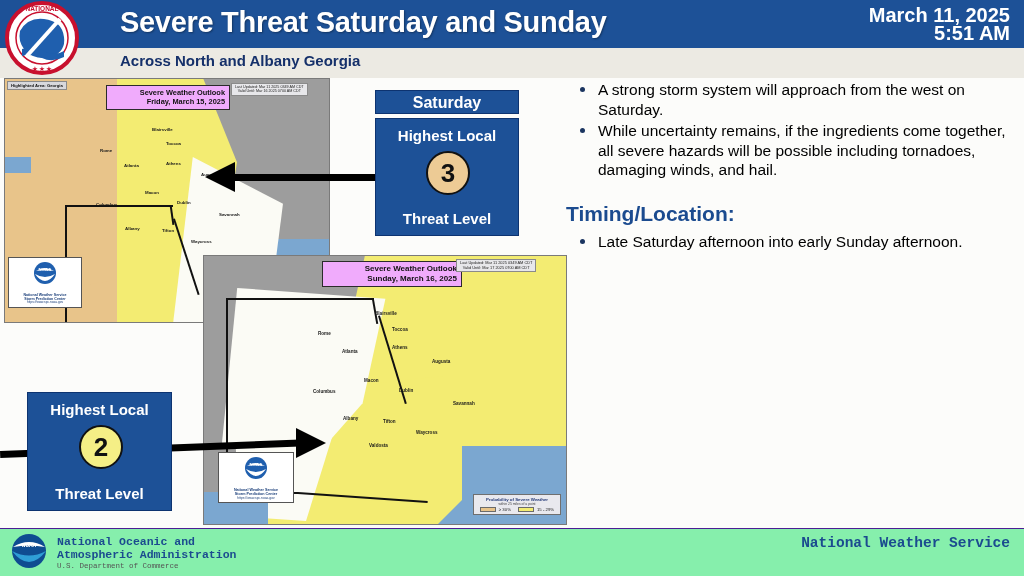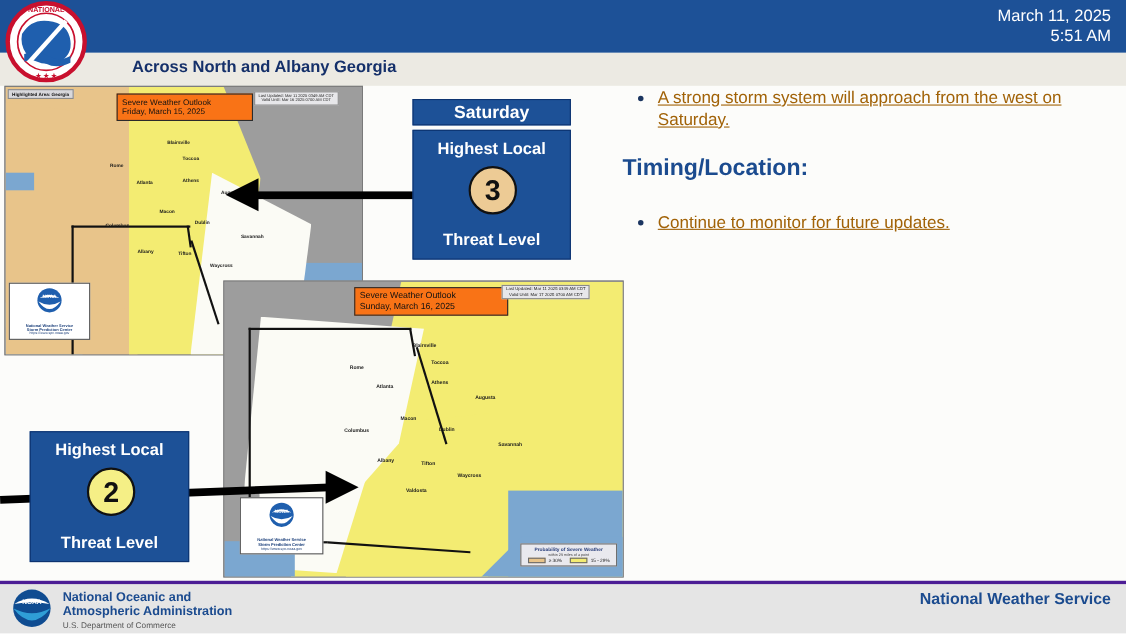--- a/index.html
+++ b/index.html
@@ -29,38 +29,38 @@
     position:absolute; left:120px; top:6px;
     color:#ffffff; font-size:29px; font-weight:bold;
     letter-spacing:-0.3px; text-shadow:1px 1px 2px rgba(0,0,0,.35);
   }
   .title-sub {
     position:absolute; left:120px; top:52px;
     color:#15306a; font-size:15px; font-weight:bold;
   }
   .header-date {
     position:absolute; right:14px; top:6px; text-align:right;
-    color:#ffffff; font-size:15px; font-weight:normal; line-height:18px;margin-left:48px;
+    color:#ffffff; font-size:20px; font-weight:bold; line-height:18px;margin-left:48px;
   }
 
   
   .map {
     position:absolute; border:1px solid #7a7a7a; overflow:hidden;
     background:#9d9d9d;
   }
   .map-sat { left:4px; top:78px; width:326px; height:245px; z-index:2; }
   .map-sun { left:203px; top:255px; width:364px; height:270px; z-index:3; }
 
   .water { position:absolute; background:#7ba7d0; }
   .landgray { position:absolute; background:#9d9d9d; }
   .state { position:absolute; }
 
   .map-titlebox {
-    position:absolute; background:#f97316; border:1px solid #2b2b2b;
-    text-align:left; font-weight:normal; color:#111;
+    position:absolute; background:#f0abfc; border:1px solid #2b2b2b;
+    text-align:right; font-weight:bold; color:#111;
     line-height:1.25; padding:2px 4px; z-index:8;
   }
   .map-stamp {
     position:absolute; background:#e7e7ea; border:1px solid #8a8a8a;
     color:#222; line-height:1.2; padding:1px 3px; z-index:8;
     white-space:nowrap;
   }
   .map-hilite {
     position:absolute; background:#d8d8dc; border:1px solid #8a8a8a;
     color:#111; padding:1px 3px; z-index:8; white-space:nowrap; font-weight:bold;
@@ -107,33 +107,33 @@
   .arrow-head { position:absolute; width:0; height:0; z-index:6; }
 
   
   .content { position:absolute; left:566px; top:80px; width:452px; }
   .sec-head {
     color:#1b4b8f; font-weight:bold; font-size:21px; margin-bottom:6px;
   }
   ul.bullets { list-style:none; margin:0 0 0 6px; padding:0; }
   ul.bullets li {
     position:relative; padding-left:26px; margin-bottom:2px;
-    color:#a16207; font-size:15.5px; line-height:19.5px;text-decoration:underline;
+    color:#000000; font-size:15.5px; line-height:19.5px;
   }
   ul.bullets li::before {
     content:""; position:absolute; left:8px; top:7px;
     width:5px; height:5px; border-radius:50%; background:#1b3560;
   }
   .gap-a { height:20px; }
   .gap-b { height:22px; }
 
   
   .footer {
     position:absolute; left:0; top:528px; width:1024px; height:48px;
-    background:#e5e5e5; border-top:3px solid #4c1d95;
+    background:#86efac; border-top:1px solid #4c1d95;font-family:Liberation Mono, monospace;
   }
   .noaa-logo { position:absolute; left:8px; top:4px; width:42px; height:40px; }
   .noaa-txt { position:absolute; left:57px; top:6px; color:#1b4b8f; font-weight:bold; font-size:11.5px; line-height:13px; }
   .noaa-sub { position:absolute; left:57px; top:33px; color:#555; font-size:7.5px; }
   .nws-footer {
     position:absolute; right:14px; top:6px; text-align:right;
     color:#1b4b8f; font-weight:bold; font-size:14.5px; line-height:17px;
   }
 </style>
 </head>
@@ -148,20 +148,21 @@
     <circle cx="38" cy="37" r="35" fill="#ffffff"></circle>
     <circle cx="38" cy="37" r="35" fill="none" stroke="#c8102e" stroke-width="4"></circle>
     <circle cx="38" cy="37" r="26" fill="#ffffff" stroke="#c8102e" stroke-width="1.5"></circle>
     <path d="M16 30 Q24 16 40 18 Q58 20 60 36 Q62 50 48 56 Q30 60 20 48 Q14 40 16 30 Z" fill="#1f5fae"></path>
     <path d="M18 48 Q30 44 40 50 Q50 56 60 50 L60 56 Q48 62 38 57 Q28 52 18 55 Z" fill="#1f5fae"></path>
     <line x1="22" y1="56" x2="56" y2="18" stroke="#ffffff" stroke-width="4"></line>
     <text x="38" y="10" font-size="6.5" fill="#c8102e" text-anchor="middle" font-weight="bold">NATIONAL</text>
     <text x="38" y="70" font-size="6" fill="#c8102e" text-anchor="middle" font-weight="bold">★ ★ ★</text>
   </svg>
 
+  <div class="title-main">Severe Threat Saturday and Sunday</div>
   <div class="title-sub">Across North and Albany Georgia</div>
   <div class="header-date">
     <div>March 11, 2025</div>
     <div>5:51 AM</div>
   </div>
 
   <div class="map map-sat">
 
     <div class="landgray" style="left:0;top:0;width:326px;height:245px;"></div>
 
@@ -323,32 +324,33 @@
   <div class="threat-body" style="left:27px;top:392px;width:145px;height:119px;">
     <div class="tl-top" style="top:8px;">Highest Local</div>
     <div class="threat-circle" style="left:51px;top:32px;width:44px;height:44px;font-size:26px;background:#f5ef86;">2</div>
     <div class="tl-bot" style="bottom:8px;">Threat Level</div>
   </div>
 
   <div class="content">
 
     <ul class="bullets">
       <li>A strong storm system will approach from the west on Saturday.</li>
+      <li>While uncertainty remains, if the ingredients come together, all severe hazards will be possible including tornadoes, damaging winds, and hail.</li>
     </ul>
 
     <div class="gap-a"></div>
 
     <div class="sec-head">Timing/Location:</div>
     <ul class="bullets">
+      <li>Late Saturday afternoon into early Sunday afternoon.</li>
     </ul>
 
     <div class="gap-b"></div>
 
     <ul class="bullets">
-      <li>Continue to monitor for future updates.</li>
     </ul>
   </div>
 
   <div class="footer">
     <svg class="noaa-logo" viewBox="0 0 42 40">
       <circle cx="21" cy="18" r="17" fill="#0f4c91"></circle>
       <path d="M5 14 Q21 4 37 14 Q21 11 5 14 Z" fill="#ffffff"></path>
       <path d="M4 18 Q21 40 38 18 Q21 27 4 18 Z" fill="#2f9ed6"></path>
       <text x="21" y="14" font-size="6" fill="#ffffff" text-anchor="middle" font-weight="bold">NOAA</text>
     </svg>

